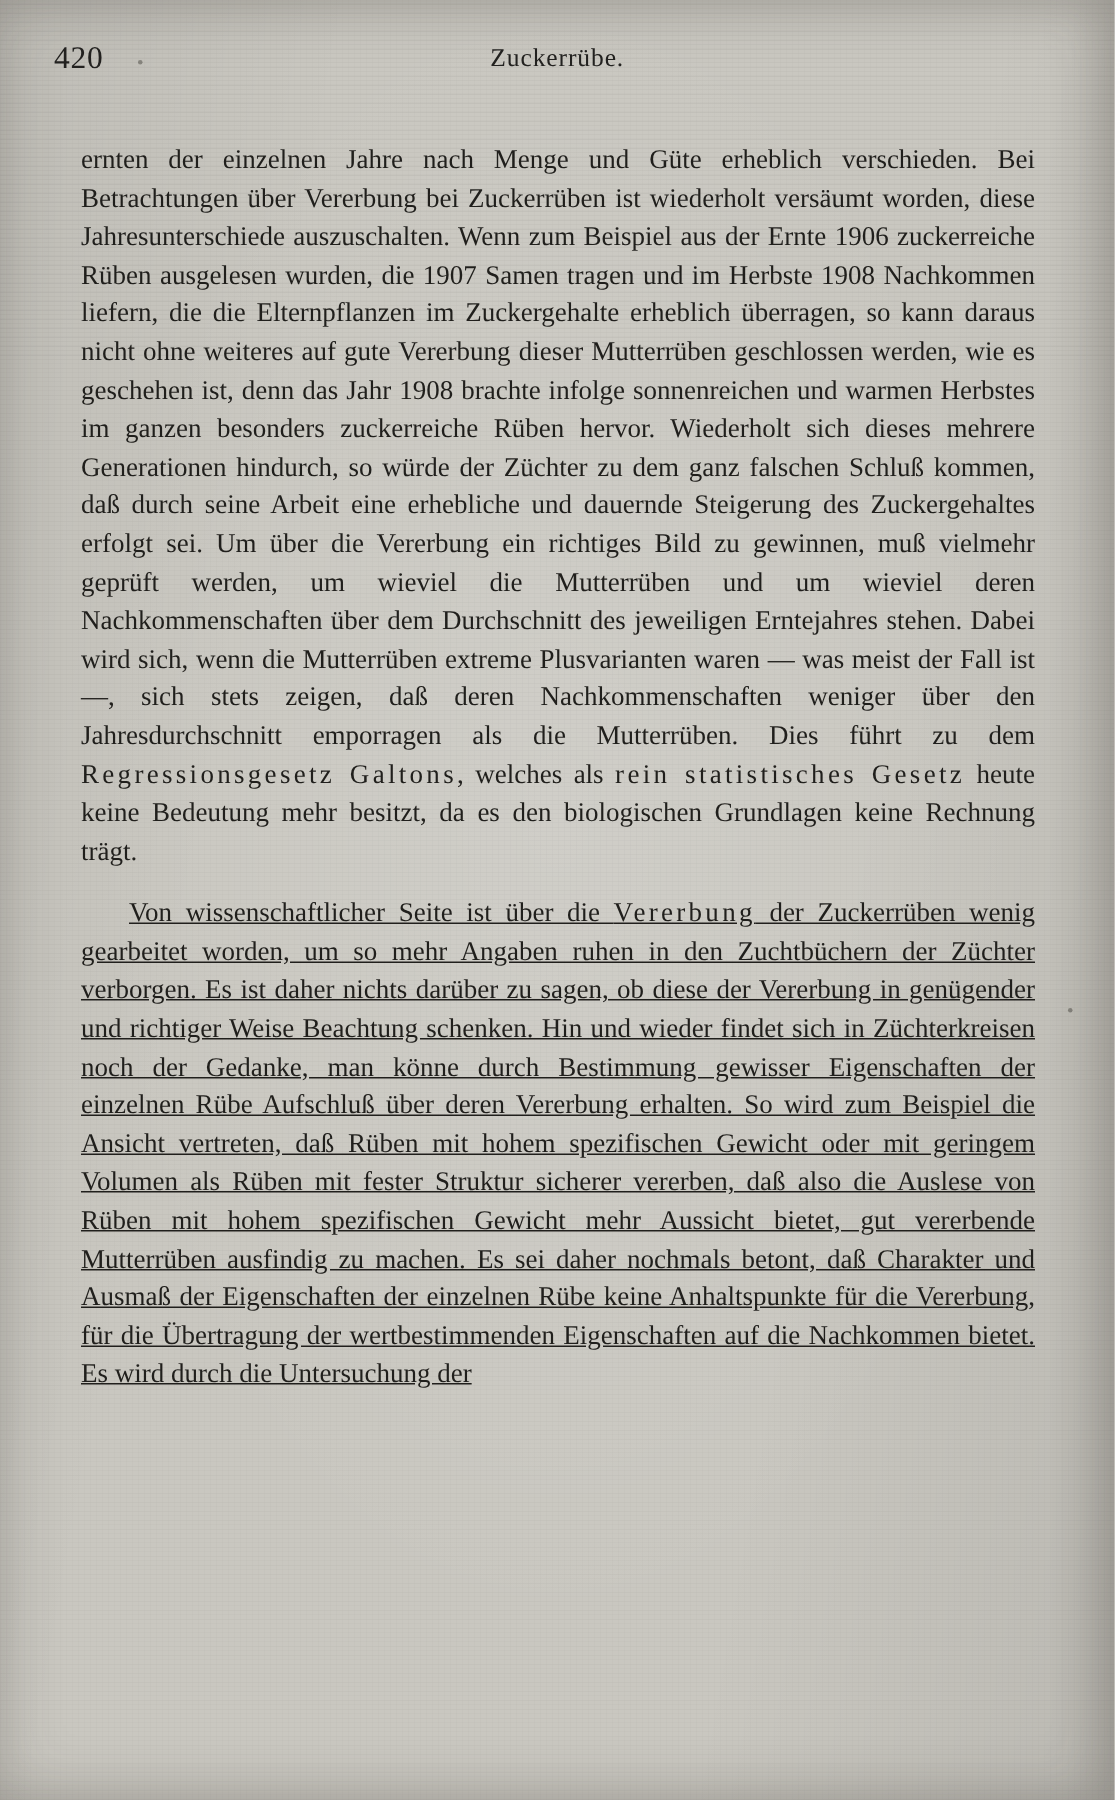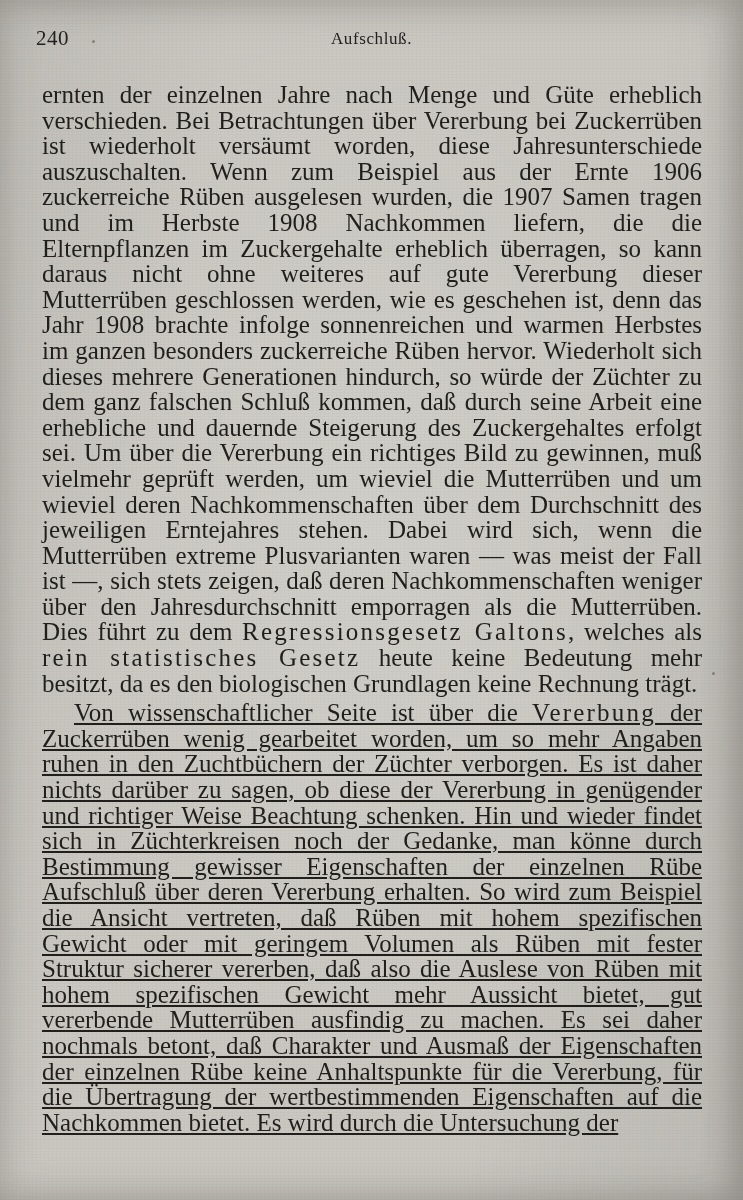--- a/index.html
+++ b/index.html
@@ -63,22 +63,22 @@
     background: #55534c;
     opacity: .55;
   }
   .body-text {
     position: absolute;
     top: 78px;
     left: 38px;
     width: 668px;
   }
   .para {
-    margin: 4px;
-    font-size: 25px;
+    margin: 16px;
+    font-size: 18px;
     line-height: 25.6px;
     text-align: justify;
     text-justify: inter-word;
     color: #201f1c;
     hyphens: manual;
   }
   .para + .para {
     margin-top: 0px;
     text-decoration: underline;
   }
@@ -106,23 +106,23 @@
   }
 </style>
 </head>
 <body>
 
 <div class="paper"></div>
 
 <div class="page">
 
   <div class="header">
-    <div class="folio">240</div>
+    <div class="folio">420</div>
     <div class="speck" style="left:92px; top:14px;"></div>
-    <div class="running-head">Aufschluß.</div>
+    <div class="running-head">Zuckerrübe.</div>
   </div>
 
   <div class="body-text">
     <p class="para"><span>ernten der einzelnen Jahre nach Menge und Güte erheblich verschieden. Bei Betrachtungen über Vererbung bei Zuckerrüben ist wiederholt versäumt worden, diese Jahresunterschiede auszuschalten. Wenn zum Beispiel aus der Ernte 1906 zuckerreiche Rüben ausgelesen wurden, die 1907 Samen tragen und im Herbste 1908 Nachkommen liefern, die die Elternpflanzen im Zuckergehalte erheblich überragen, so kann daraus nicht ohne weiteres auf gute Vererbung dieser Mutterrüben geschlossen werden, wie es geschehen ist, denn das Jahr 1908 brachte infolge sonnenreichen und warmen Herbstes im ganzen besonders zuckerreiche Rüben hervor. Wiederholt sich dieses mehrere Generationen hindurch, so würde der Züchter zu dem ganz falschen Schluß kommen, daß durch seine Arbeit eine erhebliche und dauernde Steigerung des Zuckergehaltes erfolgt sei. Um über die Vererbung ein richtiges Bild zu gewinnen, muß vielmehr geprüft werden, um wieviel die Mutterrüben und um wieviel deren Nachkommenschaften über dem Durchschnitt des jeweiligen Erntejahres stehen. Dabei wird sich, wenn die Mutterrüben extreme Plusvarianten waren — was meist der Fall ist —, sich stets zeigen, daß deren Nachkommenschaften weniger über den Jahresdurchschnitt emporragen als die Mutterrüben. Dies führt zu dem </span><span class="spaced">Regressionsgesetz Galtons</span><span>, welches als </span><span class="spaced">rein statistisches Gesetz</span><span> heute keine Bedeutung mehr besitzt, da es den biologischen Grundlagen keine Rechnung trägt.</span></p>
 
     <p class="para indent"><span>Von wissenschaftlicher Seite ist über die </span><span class="spaced">Vererbung</span><span> der Zuckerrüben wenig gearbeitet worden, um so mehr Angaben ruhen in den Zuchtbüchern der Züchter verborgen. Es ist daher nichts darüber zu sagen, ob diese der Vererbung in genügender und richtiger Weise Beachtung schenken. Hin und wieder findet sich in Züchterkreisen noch der Gedanke, man könne durch Bestimmung gewisser Eigenschaften der einzelnen Rübe Aufschluß über deren Vererbung erhalten. So wird zum Beispiel die Ansicht vertreten, daß Rüben mit hohem spezifischen Gewicht oder mit geringem Volumen als Rüben mit fester Struktur sicherer vererben, daß also die Auslese von Rüben mit hohem spezifischen Gewicht mehr Aussicht bietet, gut vererbende Mutterrüben ausfindig zu machen. Es sei daher nochmals betont, daß Charakter und Ausmaß der Eigenschaften der einzelnen Rübe keine Anhaltspunkte für die Vererbung, für die Übertragung der wertbestimmenden Eigenschaften auf die Nachkommen bietet. Es wird durch die Untersuchung der</span></p>
   </div>
 
   <div class="speck" style="left:712px; top:672px;"></div>
 

